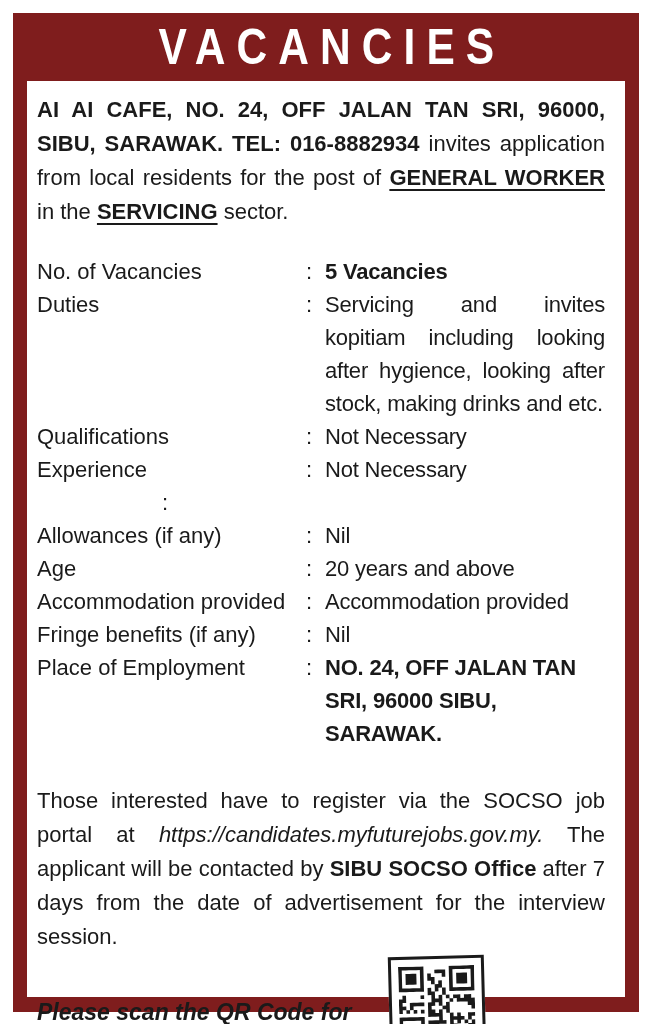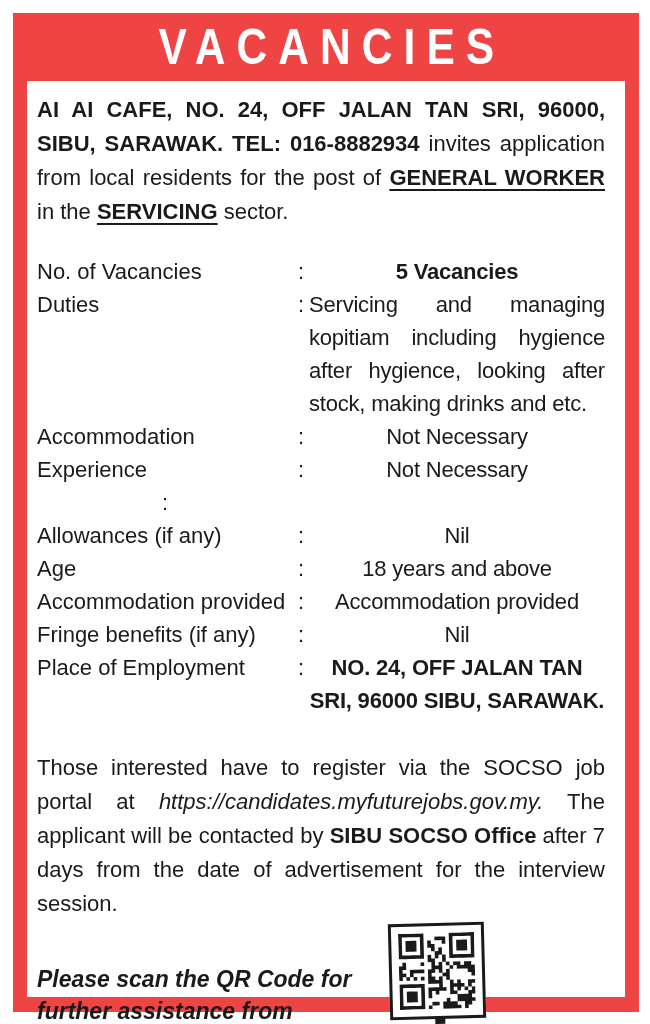--- a/index.html
+++ b/index.html
@@ -3,21 +3,21 @@
 <meta charset="utf-8">
 <style>
   * { margin:0; padding:0; box-sizing:border-box; }
   html,body { background:#ffffff; }
   .page {
     position:relative; width:650px; height:1024px; background:#ffffff;
     font-family:"Liberation Sans", sans-serif; color:#1a1a1a; overflow:hidden;
   }
   .frame {
     position:absolute; left:13px; top:13px; width:626px; height:999px;
-    background:#ef4444;
+    background:#7f1d1d;
   }
   .title-band {
     height:68px; display:flex; align-items:center; justify-content:center;
   }
   .title {
     color:#ffffff; font-weight:bold; font-size:50px; letter-spacing:13px;
     transform:scaleX(0.85); transform-origin:center; white-space:nowrap;
     padding-left:13px; 
   }
   .content {
@@ -26,26 +26,26 @@
   }
   .para {
     font-size:22px; line-height:34px; text-align:justify; color:#1a1a1a;
   }
   .para .b { font-weight:bold; }
   .para .i { font-style:italic; }
   .para .u { text-decoration:underline; text-decoration-thickness:2px; text-underline-offset:4px; }
   .intro { margin-bottom:26px; }
   .rows { margin-bottom:34px; }
   .row {
-    display:grid; grid-template-columns:256px 16px 1fr; 
+    display:grid; grid-template-columns:256px 16px 1fr; column-gap:8px;
     font-size:22px; line-height:33px;
   }
   .row .label { white-space:nowrap; }
   .row .sep { text-align:center; }
-  .row .value { letter-spacing:-0.2px;text-align:center; }
+  .row .value { letter-spacing:-0.2px; }
   .row .value.vb { font-weight:bold; }
   .row .value.vj { text-align:justify; }
   .register { margin-bottom:0; }
   .footer { display:flex; align-items:flex-start; }
   .note {
     width:370px; margin-top:42px; font-size:23px; line-height:32px;
     font-weight:bold; font-style:italic; text-align:left;
   }
   .qr-box {
     margin-left:auto; margin-right:120px; margin-top:2px;
@@ -73,44 +73,44 @@
 
       <div class="rows" id="rows">
           <div class="row">
             <span class="label">No. of Vacancies</span>
             <span class="sep">:</span>
             <span class="value vb">5 Vacancies</span>
           </div>
           <div class="row">
             <span class="label">Duties</span>
             <span class="sep">:</span>
-            <span class="value vj">Servicing and managing kopitiam including hygience after hygience, looking after stock, making drinks and etc.</span>
+            <span class="value vj">Servicing and invites kopitiam including looking after hygience, looking after stock, making drinks and etc.</span>
           </div>
           <div class="row">
-            <span class="label">Accommodation</span>
+            <span class="label">Qualifications</span>
             <span class="sep">:</span>
             <span class="value">Not Necessary</span>
           </div>
           <div class="row">
             <span class="label">Experience</span>
             <span class="sep">:</span>
             <span class="value">Not Necessary</span>
           </div>
           <div class="row">
             <span class="sep">:</span>
           </div>
           <div class="row">
             <span class="label">Allowances (if any)</span>
             <span class="sep">:</span>
             <span class="value">Nil</span>
           </div>
           <div class="row">
             <span class="label">Age</span>
             <span class="sep">:</span>
-            <span class="value">18 years and above</span>
+            <span class="value">20 years and above</span>
           </div>
           <div class="row">
             <span class="label">Accommodation provided</span>
             <span class="sep">:</span>
             <span class="value">Accommodation provided</span>
           </div>
           <div class="row">
             <span class="label">Fringe benefits (if any)</span>
             <span class="sep">:</span>
             <span class="value">Nil</span>

